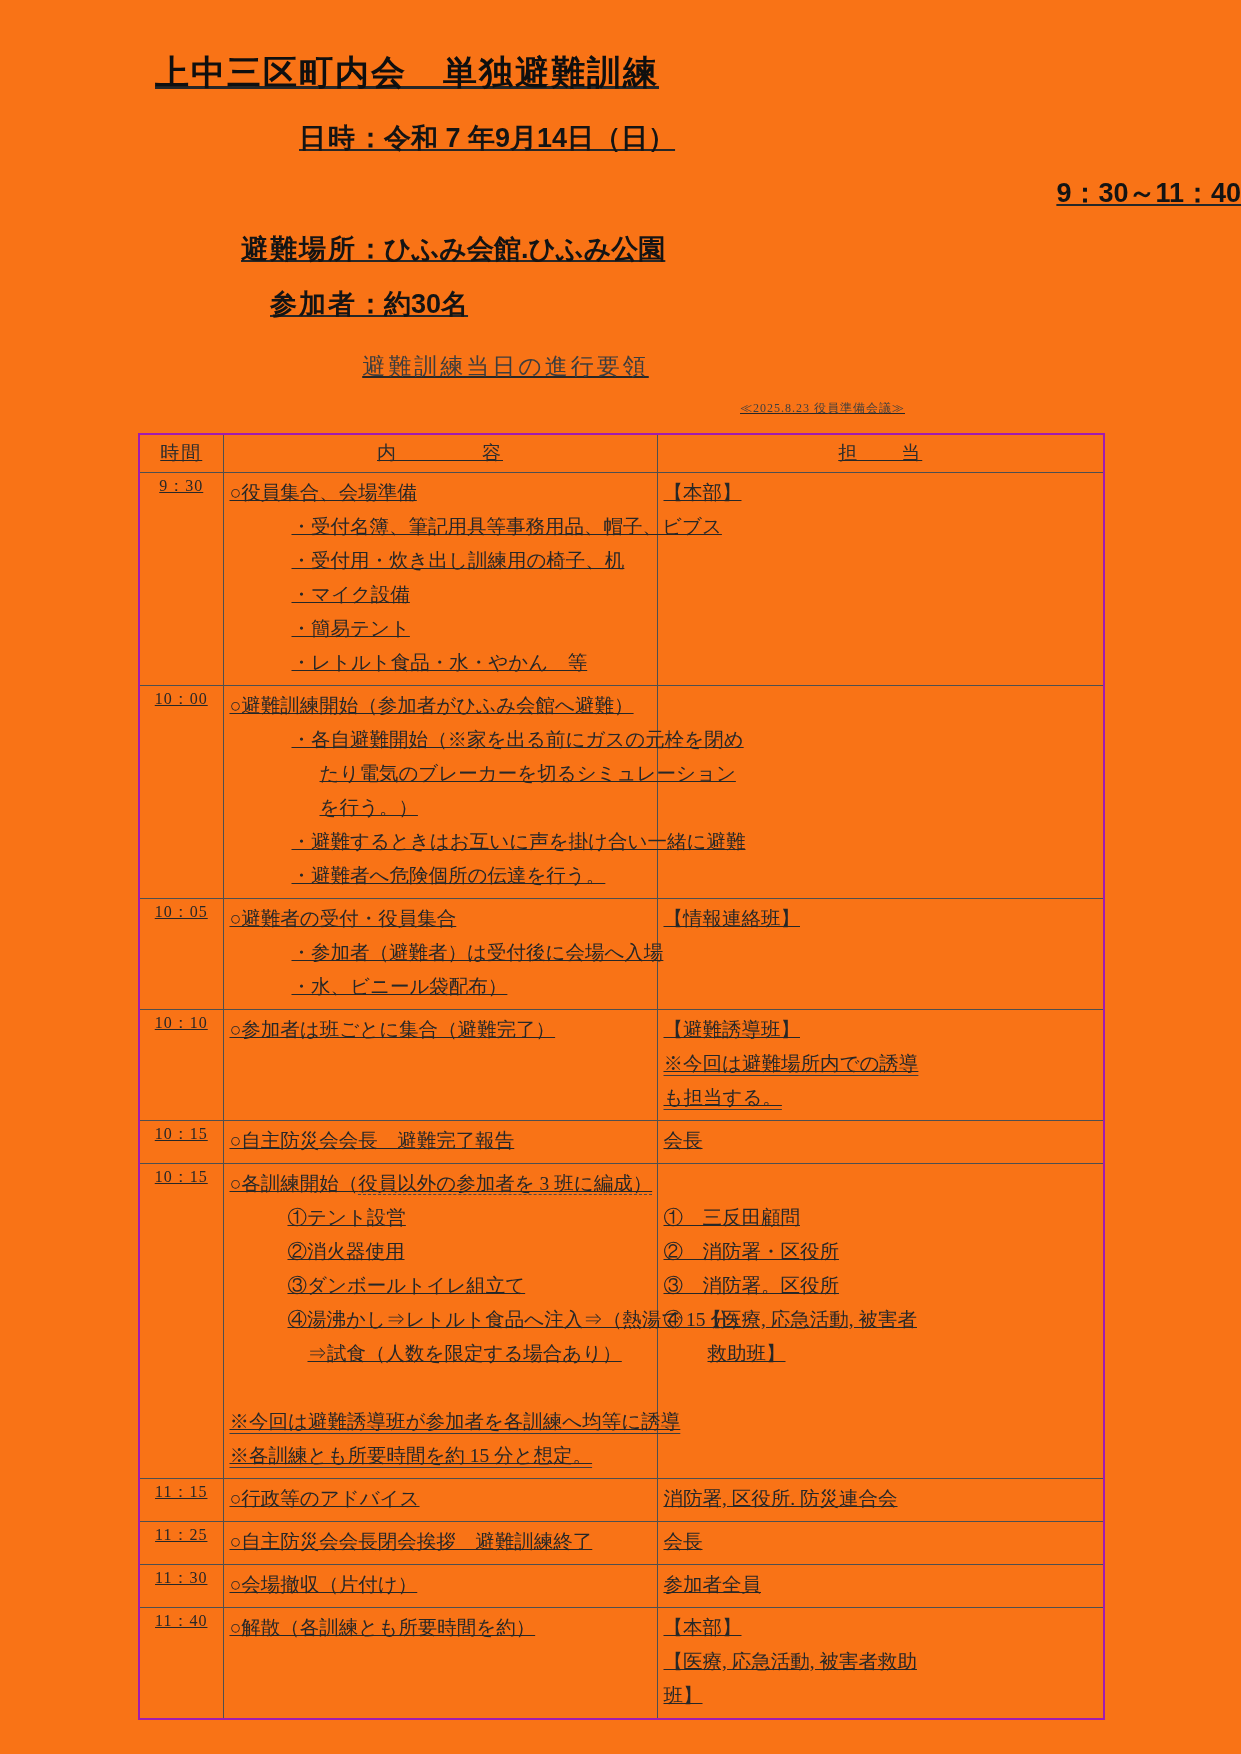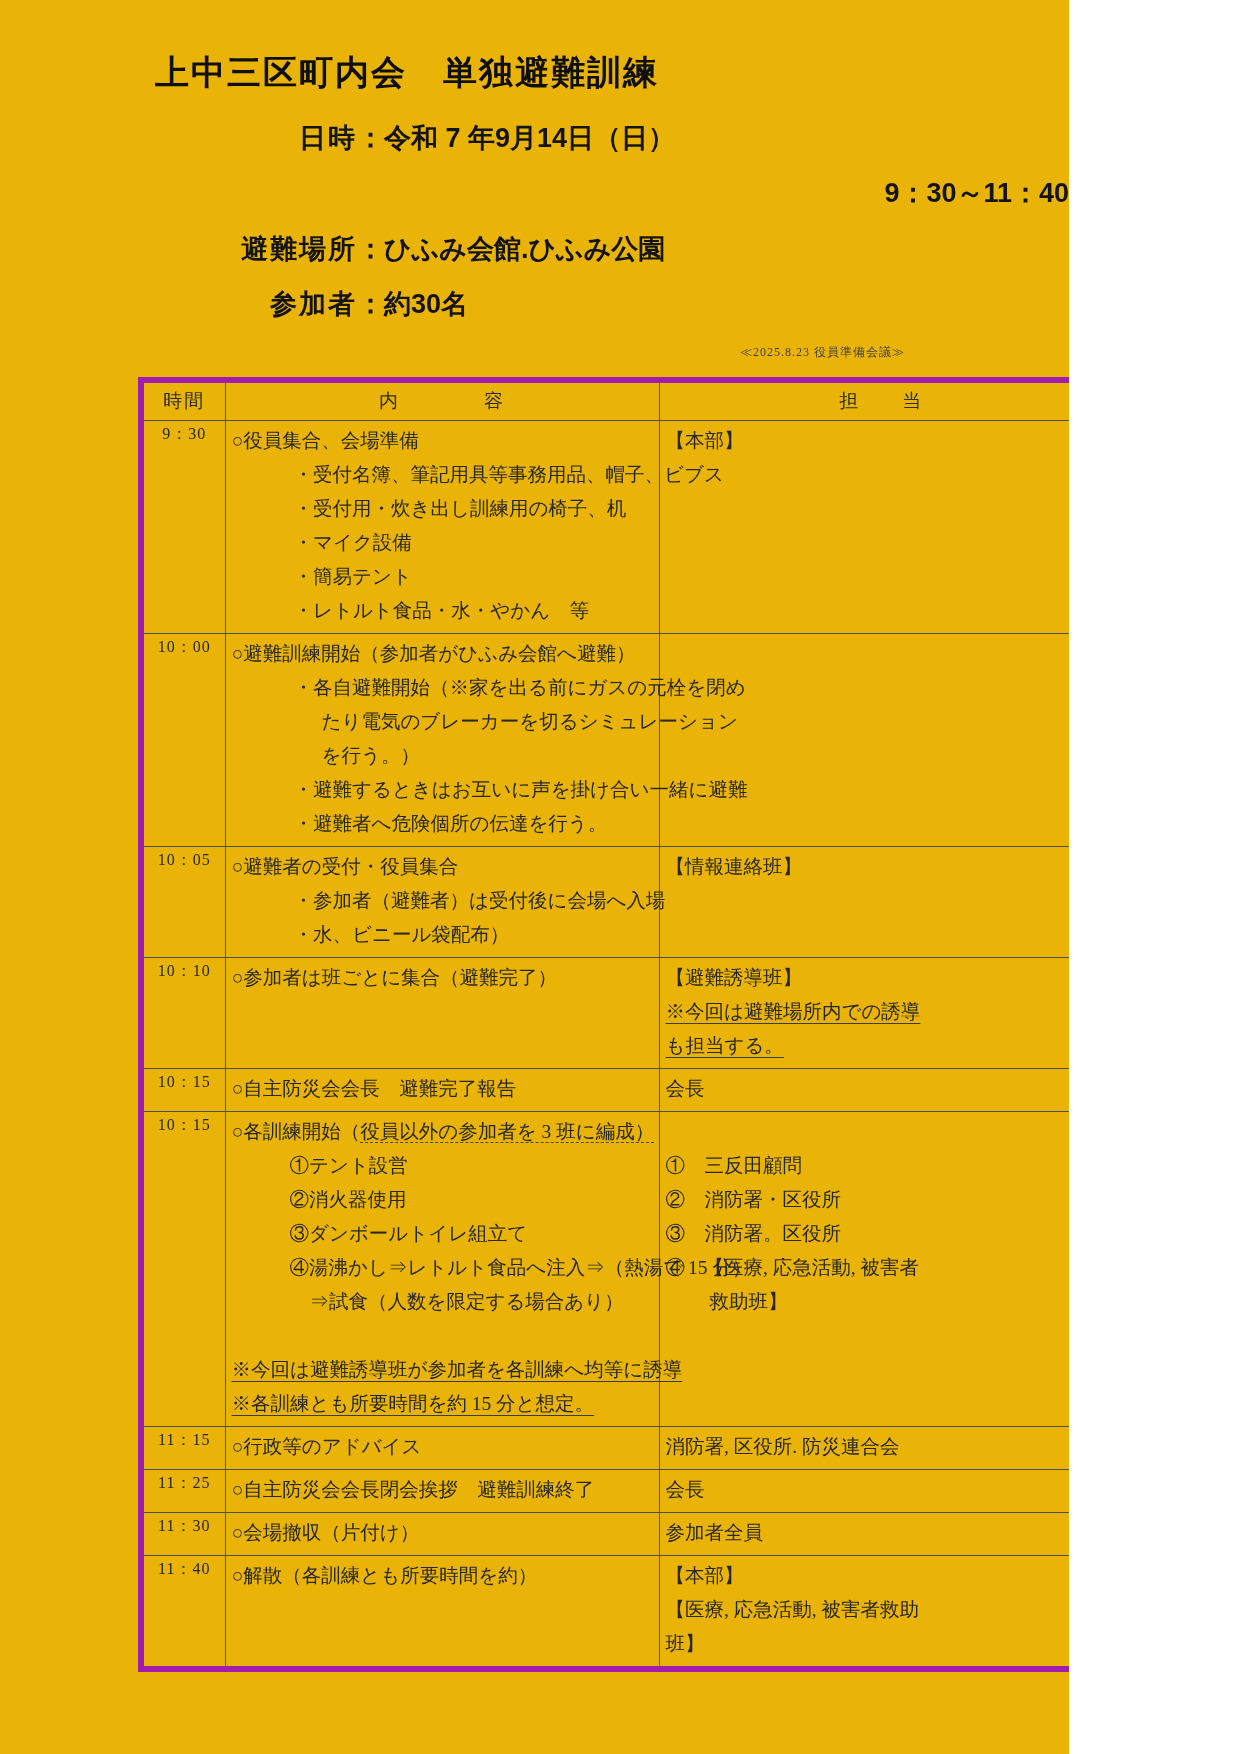--- a/index.html
+++ b/index.html
@@ -1,22 +1,23 @@
 <!DOCTYPE html>
 <html lang="ja"><head>
 <meta charset="utf-8">
 <style>
   html,body { margin:0; padding:0; background:#ffffff; }
   .page {
     position:relative;
-    width:1069px; height:1754px;
-    background:#eab308;
+    width:1241px; height:1754px;
+    background:#f97316;
     font-family:"Liberation Serif", serif;
     color:#272727;
     overflow:hidden;
+    text-decoration:underline;
   }
   
   .doc-title {
     padding:50px 0 0 155px;
     font-family:"Liberation Sans", sans-serif;
     font-weight:700;
     font-size:34px;
     letter-spacing:2px;
     color:#0f0f0f;
   }
@@ -45,21 +46,21 @@
     color:#3f3f3f;
   }
   
   table.schedule {
     border-collapse:collapse;
     table-layout:fixed;
     width:965px;
     margin:16px 0 0 138px;
     font-size:19.5px;
     color:#272727;
-    border:6px solid #a21caf;
+    border:2px solid #a21caf;
   }
   .schedule th, .schedule td {
     border:1px solid #4f4f4f;
     vertical-align:top;
     padding:3px 6px 5px 6px;
   }
   .schedule thead th {
     font-weight:400;
     font-size:19px;
     text-align:center;
@@ -97,20 +98,21 @@
     <div class="meta-row">
       <div class="meta-label">避難場所</div>
       <div class="meta-value">：ひふみ会館.ひふみ公園</div>
     </div>
     <div class="meta-row">
       <div class="meta-label">参加者</div>
       <div class="meta-value">：約30名</div>
     </div>
   </div>
 
+  <div class="subtitle-wrap">避難訓練当日の進行要領</div>
 
   <div class="meeting-note-wrap">≪2025.8.23 役員準備会議≫</div>
 
   <table class="schedule">
     <colgroup>
         <col class="col-time">
         <col class="col-cont">
         <col class="col-chg">
       </colgroup>
     <thead>

